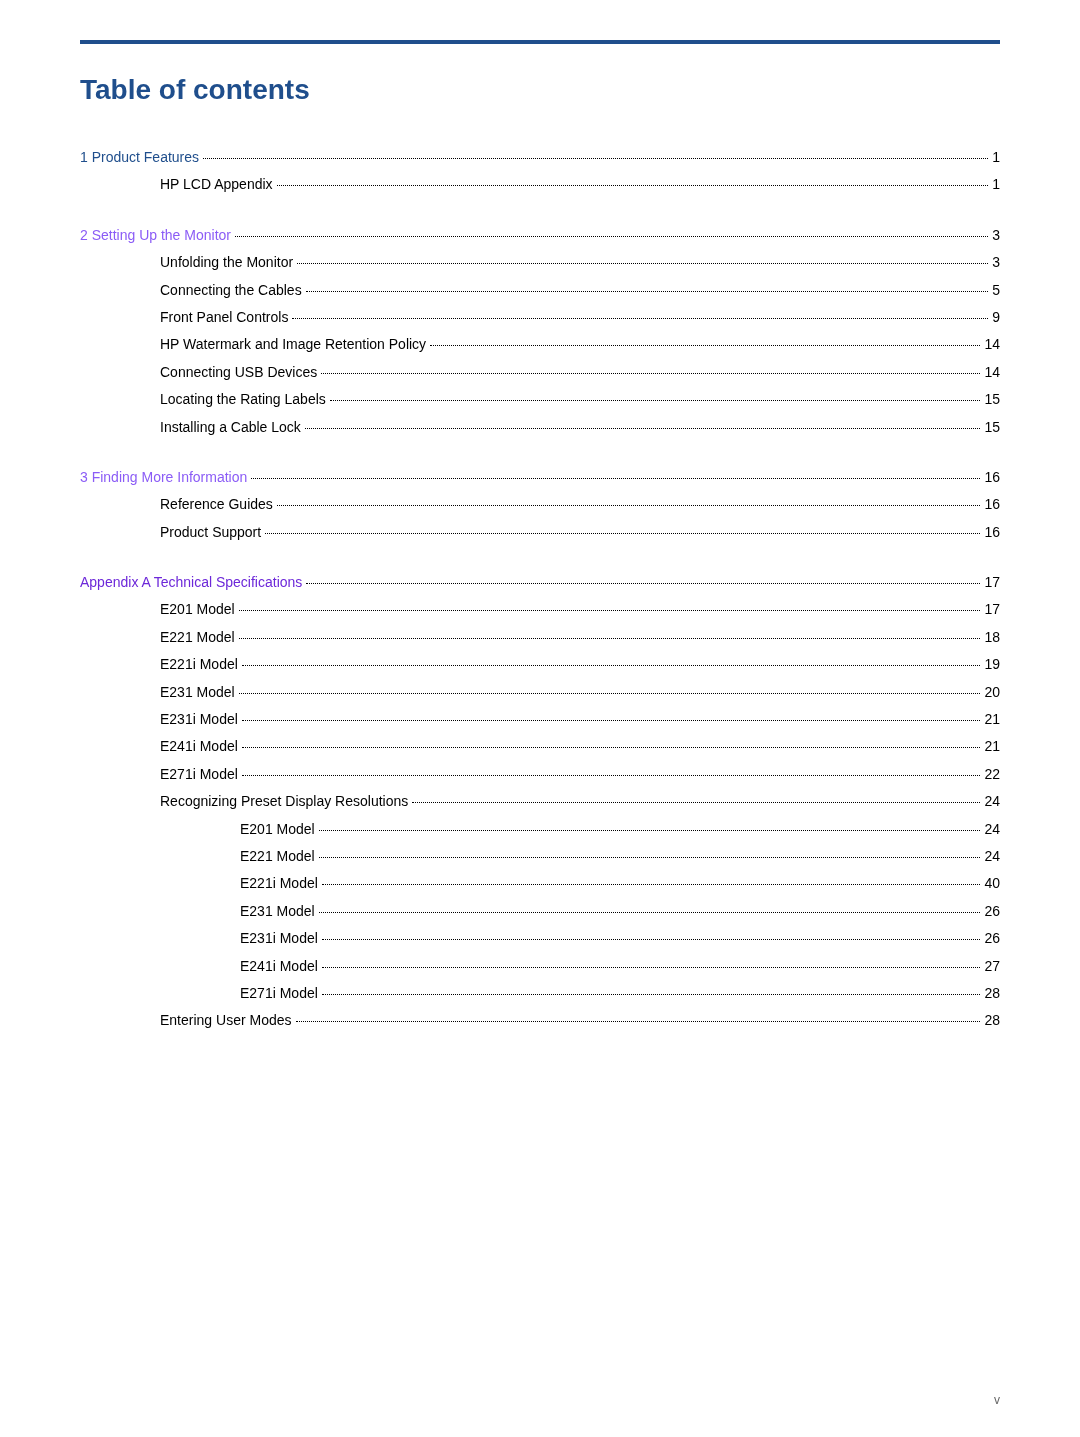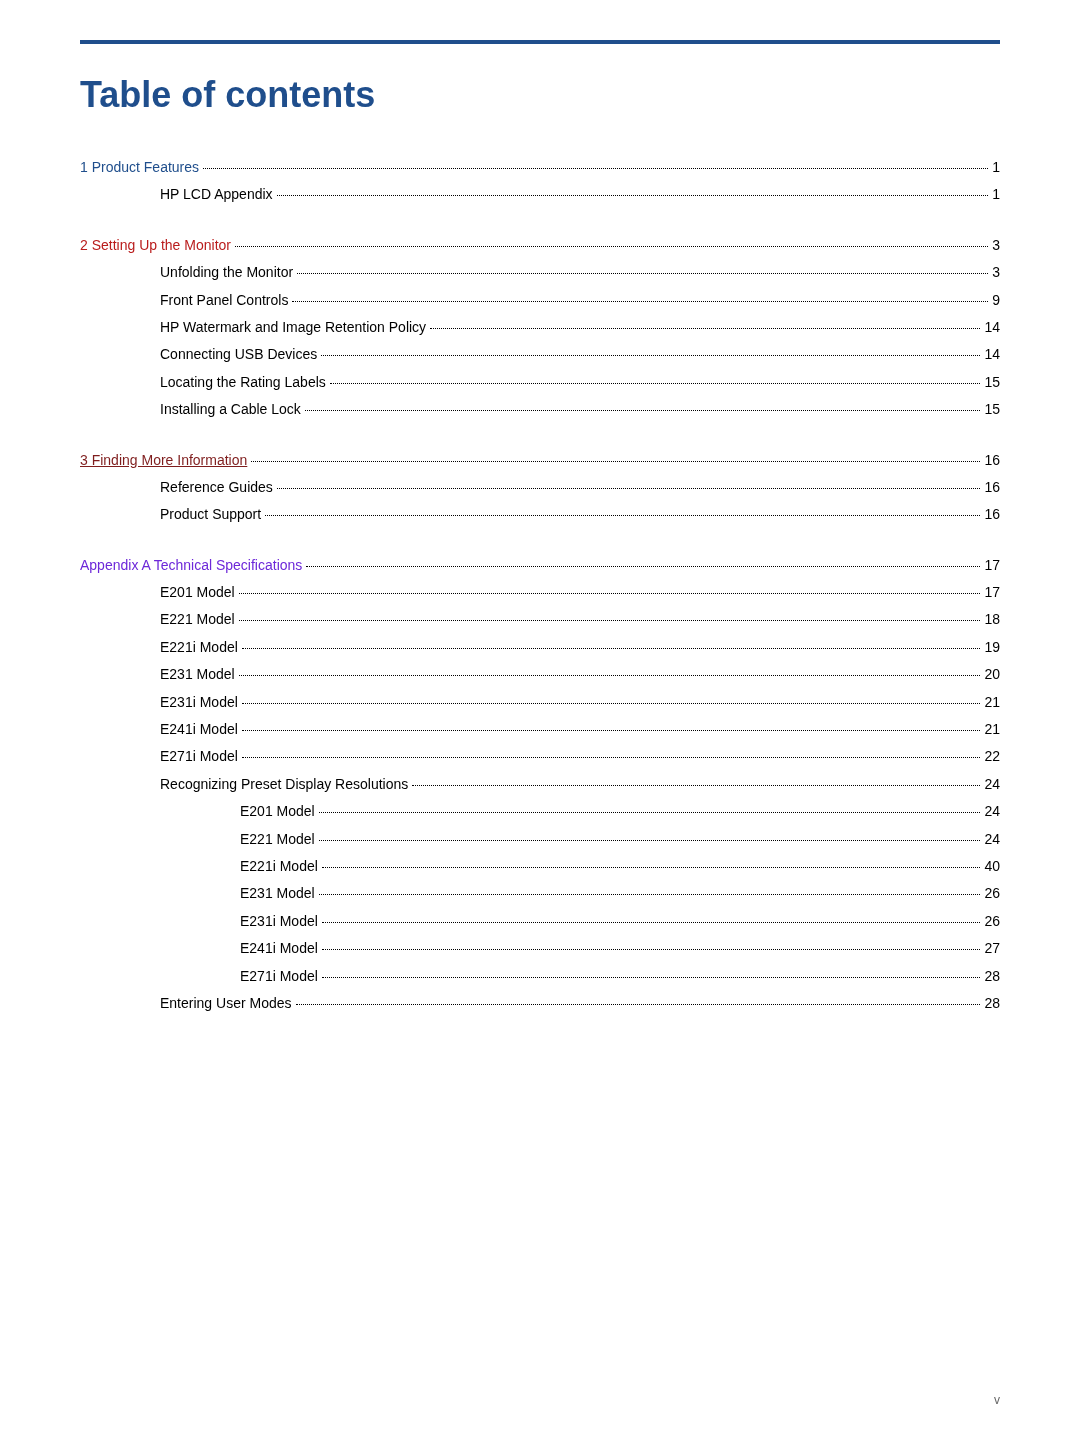--- a/index.html
+++ b/index.html
@@ -18,21 +18,21 @@
       padding: 40px 80px 60px 80px;
     }
 
     .top-border {
       height: 4px;
       background: #1f4e8c;
       margin-bottom: 30px;
     }
 
     .page-title {
-      font-size: 36px;
+      font-size: 28px;
       font-weight: bold;
       color: #1f4e8c;
       margin-bottom: 40px;
     }
 
     .toc-section {
       margin-bottom: 28px;
     }
 
     .toc-entry {
@@ -91,30 +91,35 @@
         <span class="toc-entry-page">1</span>
       </div>
       <div class="toc-entry indent-1">
         <span class="toc-entry-text">HP LCD Appendix</span>
         <span class="toc-entry-dots"></span>
         <span class="toc-entry-page">1</span>
       </div>
     </div>
     <div class="toc-section">
       <div class="toc-entry">
-        <span class="toc-entry-text" style="color: #b91c1c;">2  Setting Up the Monitor</span>
+        <span class="toc-entry-text" style="color: #8b5cf6;">2  Setting Up the Monitor</span>
         <span class="toc-entry-dots"></span>
         <span class="toc-entry-page">3</span>
       </div>
       <div class="toc-entry indent-1">
         <span class="toc-entry-text">Unfolding the Monitor</span>
         <span class="toc-entry-dots"></span>
         <span class="toc-entry-page">3</span>
       </div>
       <div class="toc-entry indent-1">
+        <span class="toc-entry-text">Connecting the Cables</span>
+        <span class="toc-entry-dots"></span>
+        <span class="toc-entry-page">5</span>
+      </div>
+      <div class="toc-entry indent-1">
         <span class="toc-entry-text">Front Panel Controls</span>
         <span class="toc-entry-dots"></span>
         <span class="toc-entry-page">9</span>
       </div>
       <div class="toc-entry indent-1">
         <span class="toc-entry-text">HP Watermark and Image Retention Policy</span>
         <span class="toc-entry-dots"></span>
         <span class="toc-entry-page">14</span>
       </div>
       <div class="toc-entry indent-1">
@@ -128,21 +133,21 @@
         <span class="toc-entry-page">15</span>
       </div>
       <div class="toc-entry indent-1">
         <span class="toc-entry-text">Installing a Cable Lock</span>
         <span class="toc-entry-dots"></span>
         <span class="toc-entry-page">15</span>
       </div>
     </div>
     <div class="toc-section">
       <div class="toc-entry">
-        <span class="toc-entry-text" style="color: #7f1d1d; text-decoration: underline;">3  Finding More Information</span>
+        <span class="toc-entry-text" style="color: #8b5cf6;">3  Finding More Information</span>
         <span class="toc-entry-dots"></span>
         <span class="toc-entry-page">16</span>
       </div>
       <div class="toc-entry indent-1">
         <span class="toc-entry-text">Reference Guides</span>
         <span class="toc-entry-dots"></span>
         <span class="toc-entry-page">16</span>
       </div>
       <div class="toc-entry indent-1">
         <span class="toc-entry-text">Product Support</span>

